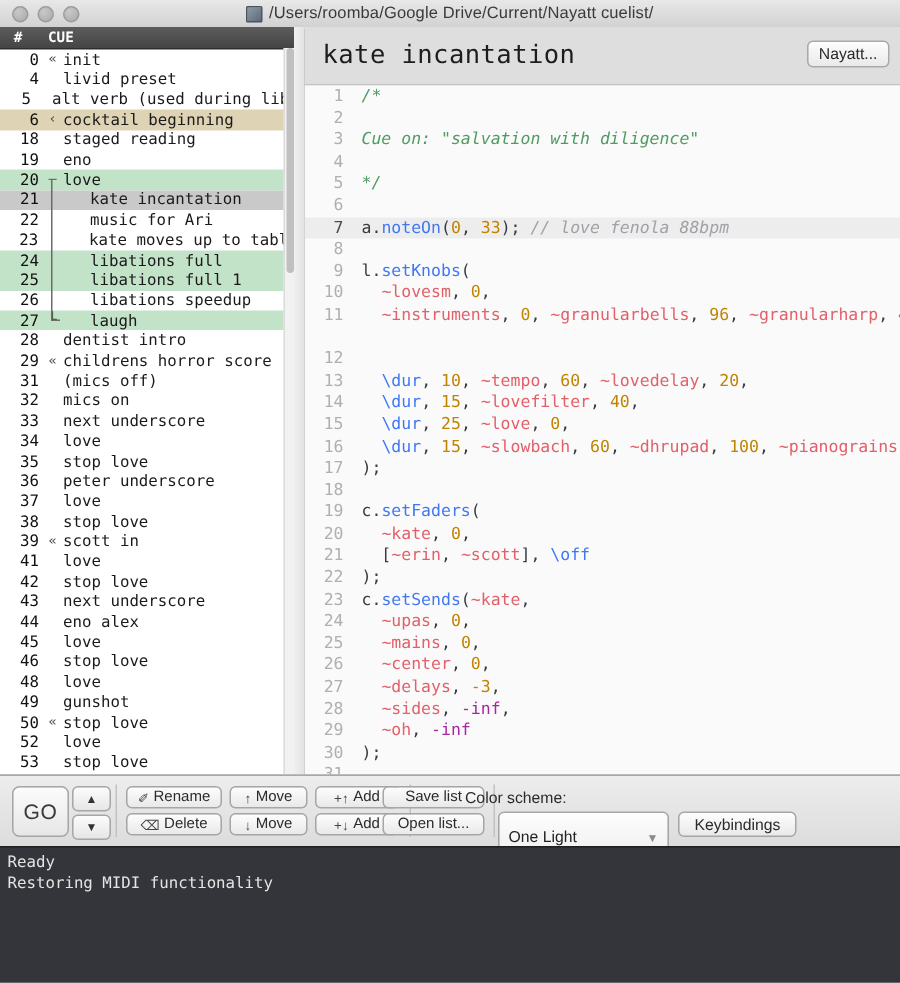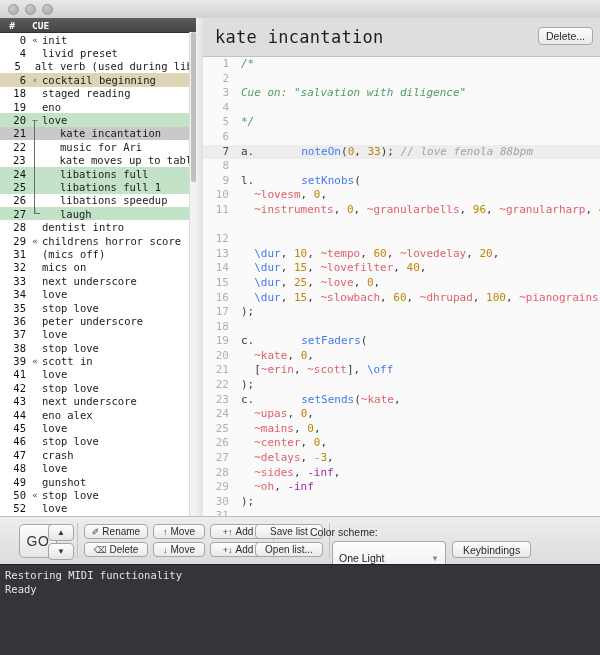--- a/index.html
+++ b/index.html
@@ -93,39 +93,39 @@
     font-size:11px;line-height:14.6px;background:#fafafa;
   }
   .cline{display:flex;white-space:pre;height:14.6px;}
   .cline.active{background:#ededed;}
   .gut{width:26px;min-width:26px;text-align:right;padding-right:7px;color:#b0b0b0;}
   .cline.active .gut{color:#4c4c4c;}
   .src{padding-left:5px;color:#383a42;}
   
   .c-com{color:#a0a1a7;font-style:italic;}
   .c-doc{color:#4f9b62;font-style:italic;}
-  .c-fn{color:#4078f2;margin-left:47px;}
+  .c-fn{color:#4078f2;}
   .c-sym{color:#e2606a;}
   .c-num{color:#c18401;}
   .c-kw{color:#4078f2;}
   .c-pur{color:#a626a4;}
   .c-pl{color:#383a42;}
 
   
   .toolbar{
     position:absolute;left:0;top:516px;width:600px;height:48px;
     background:linear-gradient(#ededed,#dcdcdc);
     border-top:1px solid #bdbdbd;
   }
   .go{
     position:absolute;left:8px;top:7px;width:36px;height:32px;
     background:linear-gradient(#fcfcfc,#e6e6e6);
     border:1px solid #a6a6a6;border-radius:5px;
     display:flex;align-items:center;justify-content:center;
-    font-size:14px;color:#3a3a3a;letter-spacing:.5px;margin-left:11px;
+    font-size:14px;color:#3a3a3a;letter-spacing:.5px;
   }
   .arrows{position:absolute;left:48px;top:7px;display:flex;flex-direction:column;gap:2px;}
   .ar{width:24px;height:15px;background:linear-gradient(#fcfcfc,#e6e6e6);
       border:1px solid #a6a6a6;border-radius:4px;
       display:flex;align-items:center;justify-content:center;font-size:8px;color:#333;}
   .sep{position:absolute;top:6px;width:1px;height:35px;background:#c2c2c2;}
   .btn{
     position:absolute;height:15px;
     background:linear-gradient(#fdfdfd,#e9e9e9);
     border:1px solid #a6a6a6;border-radius:4px;
@@ -163,20 +163,24 @@
 <body>
 
 <div class="app">
 
   <div class="titlebar">
     <div class="lights">
       <span class="light"></span>
       <span class="light"></span>
       <span class="light"></span>
     </div>
+    <div class="title-text">
+      <span class="doc-icon"></span>
+      <span>/Users/roomba/Google Drive/Current/Nayatt cuelist/</span>
+    </div>
   </div>
 
   <div class="cuelist">
     <div class="cuehead">
       <span class="h-num">#</span>
       <span class="h-cue">CUE</span>
     </div>
     <div class="cuerows" id="cuerows" style="position: relative;">
         <div class="cuerow">
           <span class="num">0</span>
@@ -325,25 +329,20 @@
         </div>
         <div class="cuerow">
           <span class="num">45</span>
           <span class="mark"></span>
           <span class="label">love</span>
         </div>
         <div class="cuerow">
           <span class="num">46</span>
           <span class="mark"></span>
           <span class="label">stop love</span>
-        </div>
-        <div class="cuerow">
-          <span class="num">47</span>
-          <span class="mark"></span>
-          <span class="label">crash</span>
         </div>
         <div class="cuerow">
           <span class="num">48</span>
           <span class="mark"></span>
           <span class="label">love</span>
         </div>
         <div class="cuerow">
           <span class="num">49</span>
           <span class="mark"></span>
           <span class="label">gunshot</span>
@@ -368,21 +367,21 @@
   </div>
   <div class="list-sb">
       <i></i>
     </div>
 
   <div class="divider"></div>
 
   <div class="editor">
     <div class="ed-head">
       <div class="ed-title">kate incantation</div>
-      <div class="backups">Delete...</div>
+      <div class="backups">Nayatt...</div>
     </div>
     <div class="code" id="code">
         <div class="cline"><span class="gut">1</span><span class="src"><span class="c-doc">/*</span></span></div>
         <div class="cline"><span class="gut">2</span><span class="src"></span></div>
         <div class="cline"><span class="gut">3</span><span class="src"><span class="c-doc">Cue on: "salvation with diligence"</span></span></div>
         <div class="cline"><span class="gut">4</span><span class="src"></span></div>
         <div class="cline"><span class="gut">5</span><span class="src"><span class="c-doc">*/</span></span></div>
         <div class="cline"><span class="gut">6</span><span class="src"></span></div>
         <div class="cline active"><span class="gut">7</span><span class="src"><span class="c-pl">a.</span><span class="c-fn">noteOn</span><span class="c-pl">(</span><span class="c-num">0</span><span class="c-pl">, </span><span class="c-num">33</span><span class="c-pl">); </span><span class="c-com">// love fenola 88bpm</span></span></div>
         <div class="cline"><span class="gut">8</span><span class="src"></span></div>
@@ -455,17 +454,17 @@
 
     <div class="cs-label">Color scheme:</div>
     <div class="cs-select">
       <span>One Light</span>
       <span class="cv">▼</span>
     </div>
     <div class="keyb">Keybindings</div>
   </div>
 
   <div class="console" id="console">
+      <div>Ready</div>
       <div>Restoring MIDI functionality</div>
-      <div>Ready</div>
     </div>
 
 </div>
 
 </body></html>

